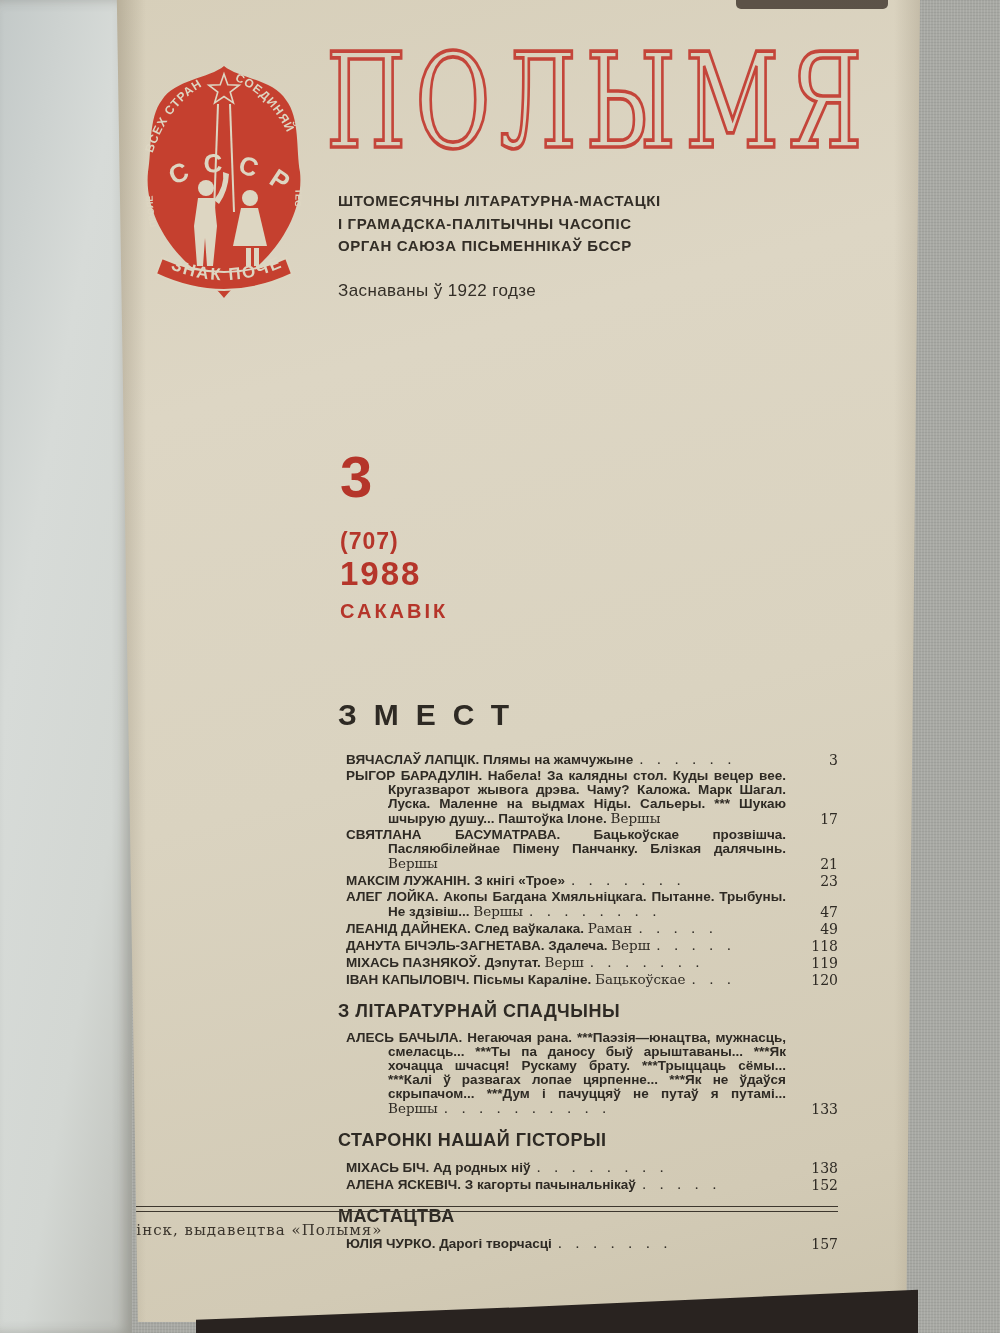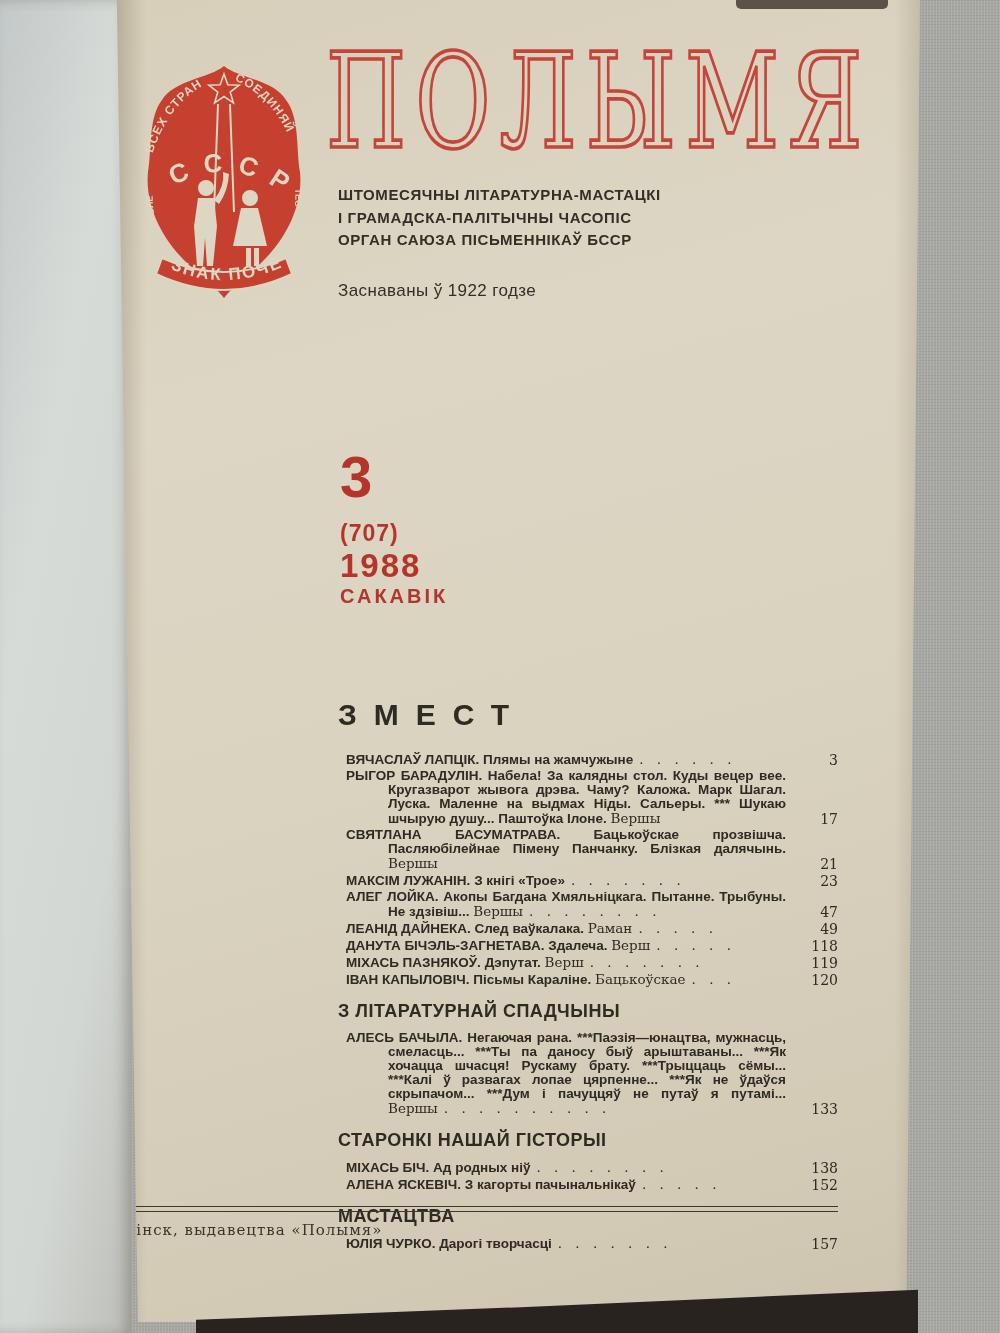--- a/index.html
+++ b/index.html
@@ -25,31 +25,31 @@
     clip-path:polygon(0 72%, 45% 45%, 100% 8%, 100% 100%, 0 100%);}
   .top-edge-shadow{position:absolute;left:736px;top:0;width:152px;height:9px;background:#453c33;
     border-radius:0 0 5px 5px;opacity:.85;}
 
   
   .badge{position:absolute;left:16px;top:62px;width:192px;height:242px;}
   .magazine-title{position:absolute;left:214px;top:38px;width:520px;
     font-family:"DejaVu Serif",serif;font-size:92px;font-weight:400;line-height:92px;
     letter-spacing:9px;color:transparent;-webkit-text-stroke:2.6px #c4453a;
     transform:scaleY(1.42);transform-origin:top left;white-space:nowrap;}
-  .subtitle{position:absolute;left:226px;top:184px;font-size:15px;font-weight:bold;
+  .subtitle{position:absolute;left:226px;top:190px;font-size:15px;font-weight:bold;
     line-height:22.5px;letter-spacing:.6px;color:#332e27;}
   .founded{position:absolute;left:226px;top:281px;font-size:17px;font-weight:normal;
     letter-spacing:.4px;color:#332e27;}
 
   
   .issue{position:absolute;left:228px;top:450px;color:#b5352a;}
   .issue-number{font-size:58px;font-weight:800;line-height:54px;}
-  .issue-cumulative{font-size:23px;font-weight:bold;margin-top:16px;letter-spacing:1px;}
+  .issue-cumulative{font-size:23px;font-weight:bold;margin-top:24px;letter-spacing:1px;}
   .issue-year{font-size:33px;font-weight:800;letter-spacing:2px;}
-  .issue-month{font-size:20px;font-weight:800;letter-spacing:3px;}
+  .issue-month{font-size:20px;font-weight:800;margin-top:7px;letter-spacing:3px;}
 
   
   .toc-heading{position:absolute;left:226px;top:698px;font-size:30px;font-weight:800;
     letter-spacing:17px;color:#2e2a24;}
   .toc{position:absolute;left:226px;top:752px;width:500px;color:#2e2a24;}
   .toc-section-heading{font-size:18px;font-weight:800;letter-spacing:.5px;
     margin:14px 0 9px 0;color:#2e2a24;}
   .toc-entry{display:flex;align-items:flex-end;margin-bottom:2px;padding-left:8px;}
   .entry-text{flex:1;font-size:13.5px;line-height:14px;font-weight:bold;
     text-align:justify;padding-left:42px;text-indent:-42px;}

